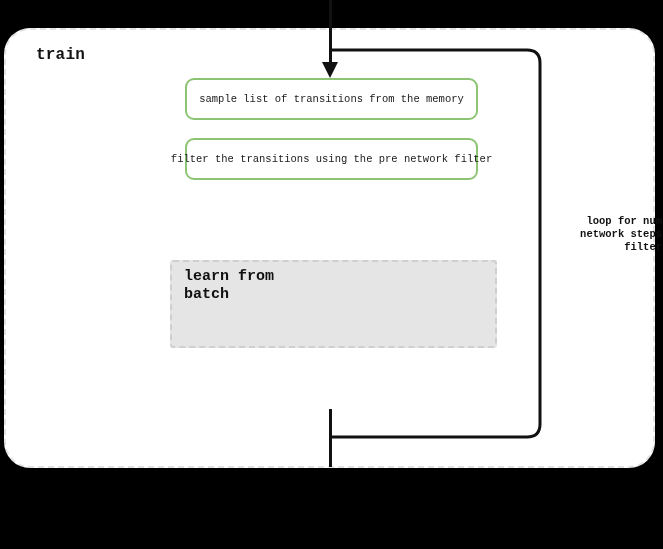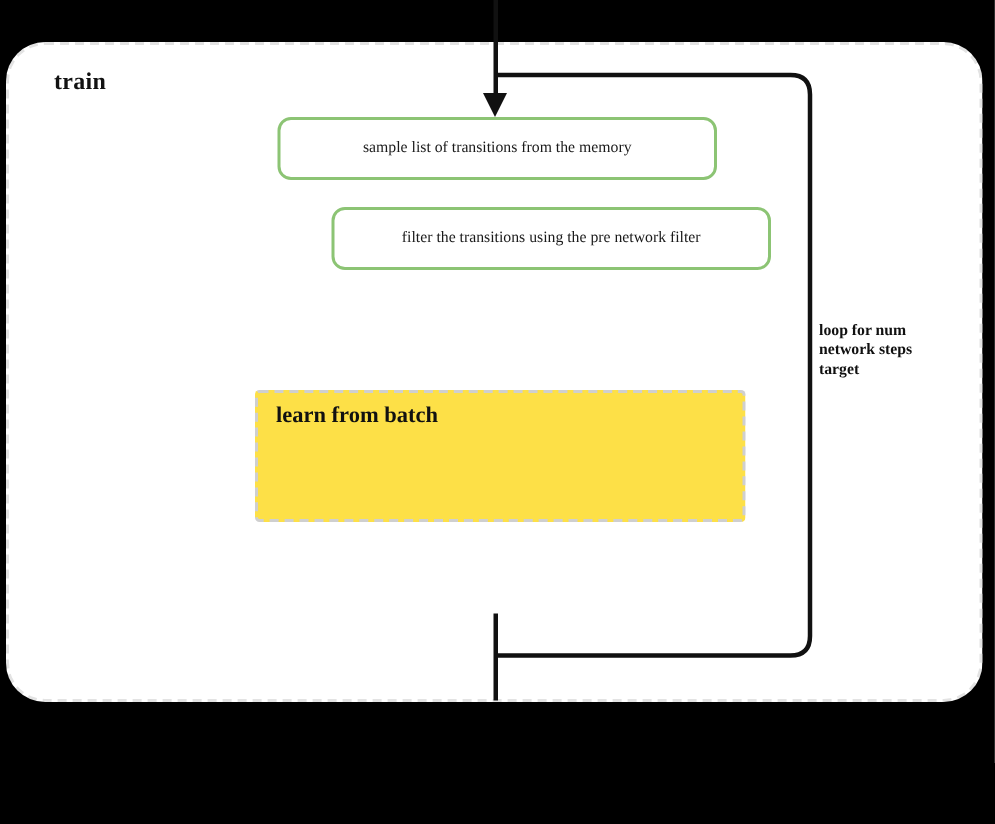--- a/index.html
+++ b/index.html
@@ -6,21 +6,21 @@
     margin: 0;
     padding: 0;
     background: #000000;
   }
   #canvas {
     position: relative;
     width: 663px;
     height: 549px;
     background: #000000;
     overflow: hidden;
-    font-family: Liberation Serif, serif;
+    font-family: Liberation Mono, monospace;
   }
   
   #train-container {
     position: absolute;
     left: 4px;
     top: 28px;
     width: 651px;
     height: 440px;
     background: #ffffff;
     border: 2px dashed #e3e3e3;
@@ -50,32 +50,32 @@
     align-items: center;
     justify-content: center;
   }
   .proc-label {
     font-size: 10.5px;
     color: #1a1a1a;
     line-height: 1.2;
     white-space: nowrap;
   }
   #box-sample  { top: 78px; }
-  #box-filter  { top: 138px; margin-left: 36px; }
+  #box-filter  { top: 138px; }
   #box-convert { top: 198px; }
   #box-update  { top: 368px; }
 
   
   #learn-box {
     position: absolute;
     left: 170px;
     top: 260px;
     width: 327px;
     height: 88px;
-    background: #fde047;
+    background: #e5e5e5;
     border: 2px dashed #cfcfcf;
     border-radius: 3px;
     box-sizing: border-box;
   }
   #learn-label {
     position: absolute;
     left: 12px;
     top: 6px;
     font-size: 15px;
     font-weight: bold;
@@ -123,21 +123,21 @@
     pointer-events: none;
   }
   #loop-caption {
     position: absolute;
     left: 546px;
     top: 215px;
     width: 116px;
     font-size: 10.5px;
     font-weight: bold;
     color: #111111;
-    text-align: left;
+    text-align: right;
     line-height: 1.22;
   }
 </style>
 </head>
 <body>
 
 <div id="canvas">
 
   <div id="train-container"></div>
 
@@ -162,16 +162,16 @@
   <div id="learn-box">
     <div id="learn-label">learn from batch</div>
   </div>
 
 
   <div class="line" id="line-out"></div>
 
   <div id="loop-caption">
     <span>loop for num</span><br>
     <span>network steps</span><br>
-    <span>target</span>
+    <span>filter</span>
   </div>
 
 </div>
 
 </body></html>

